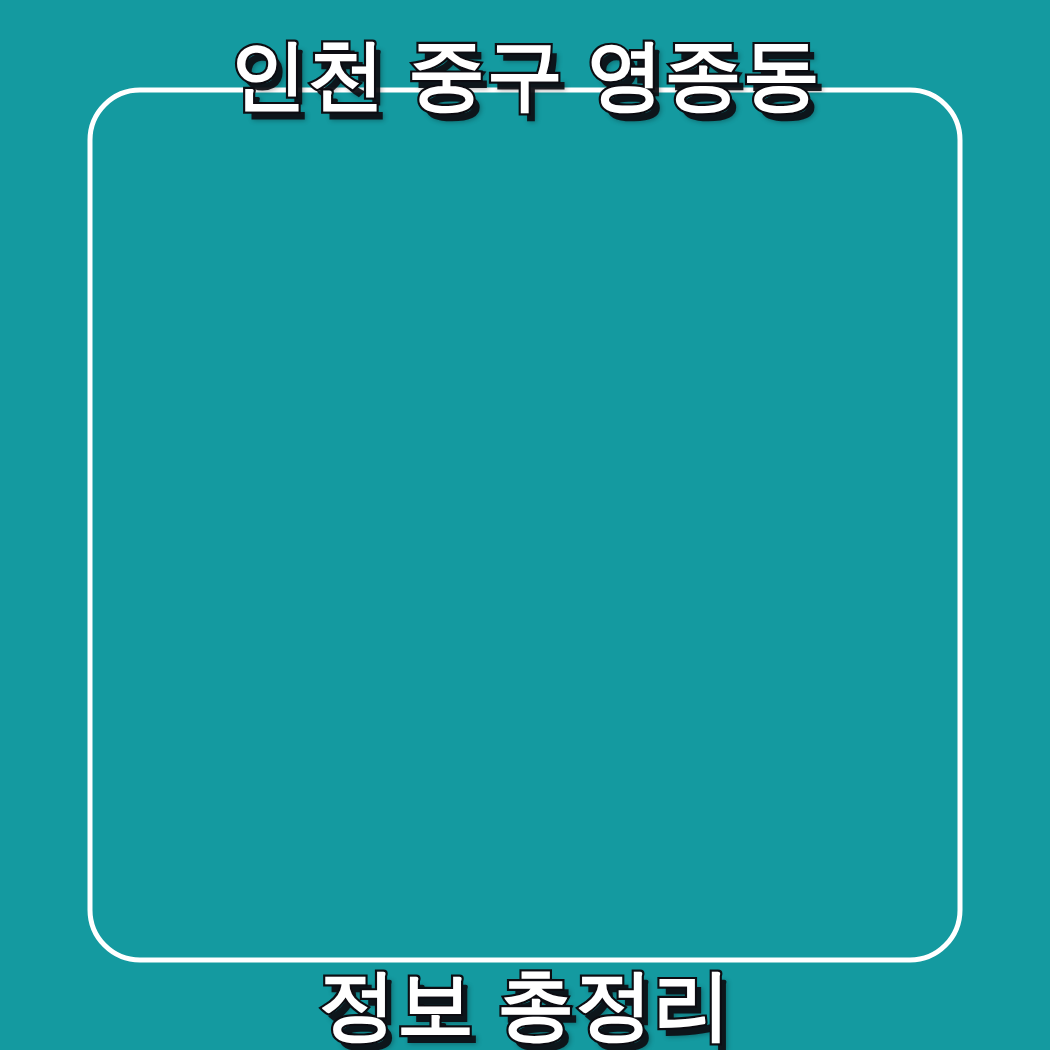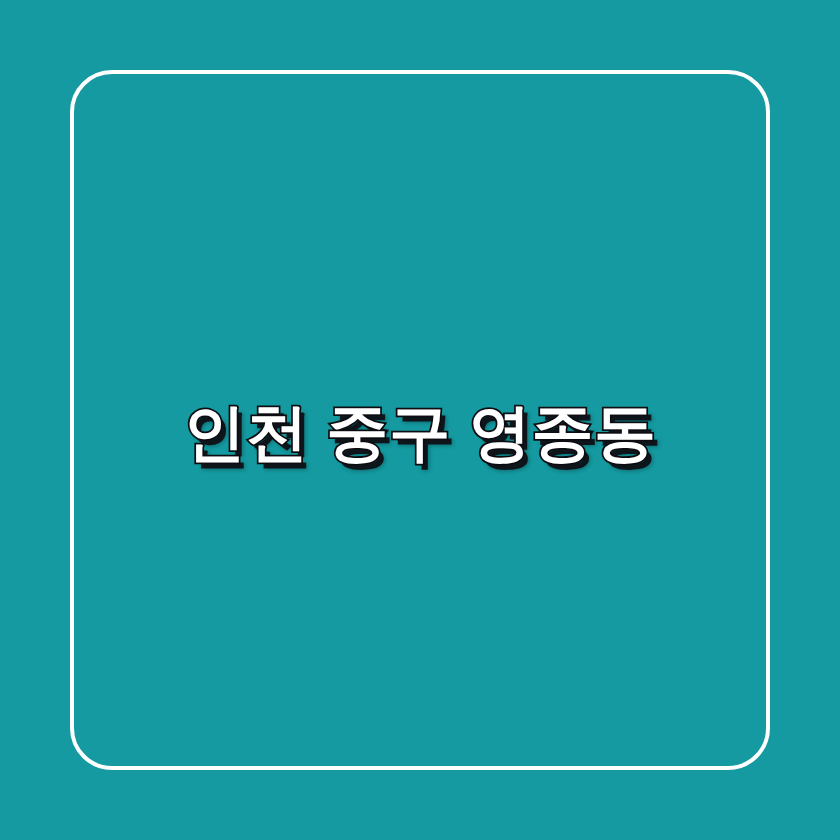--- a/index.html
+++ b/index.html
@@ -37,21 +37,21 @@
   }
 
   
   #headline {
     position: absolute;
     left: 0;
     right: 0;
     top: 0;
     bottom: 0;
     display: flex;
-    flex-direction: row;
+    flex-direction: column;
     align-items: center;
     justify-content: space-between;
     padding-top: 26px;
     box-sizing: border-box;
   }
 
   .headline-line {
     display: block;
     width: 100%;
     text-align: center;
@@ -74,15 +74,16 @@
 <body>
 
 <div id="canvas">
 
   <div id="bg-fill"></div>
 
   <div id="frame"></div>
 
   <div id="headline">
     <span class="headline-line">인천 중구 영종동</span>
+    <span class="headline-line">정보 총정리</span>
   </div>
 
 </div>
 
 </body></html>

